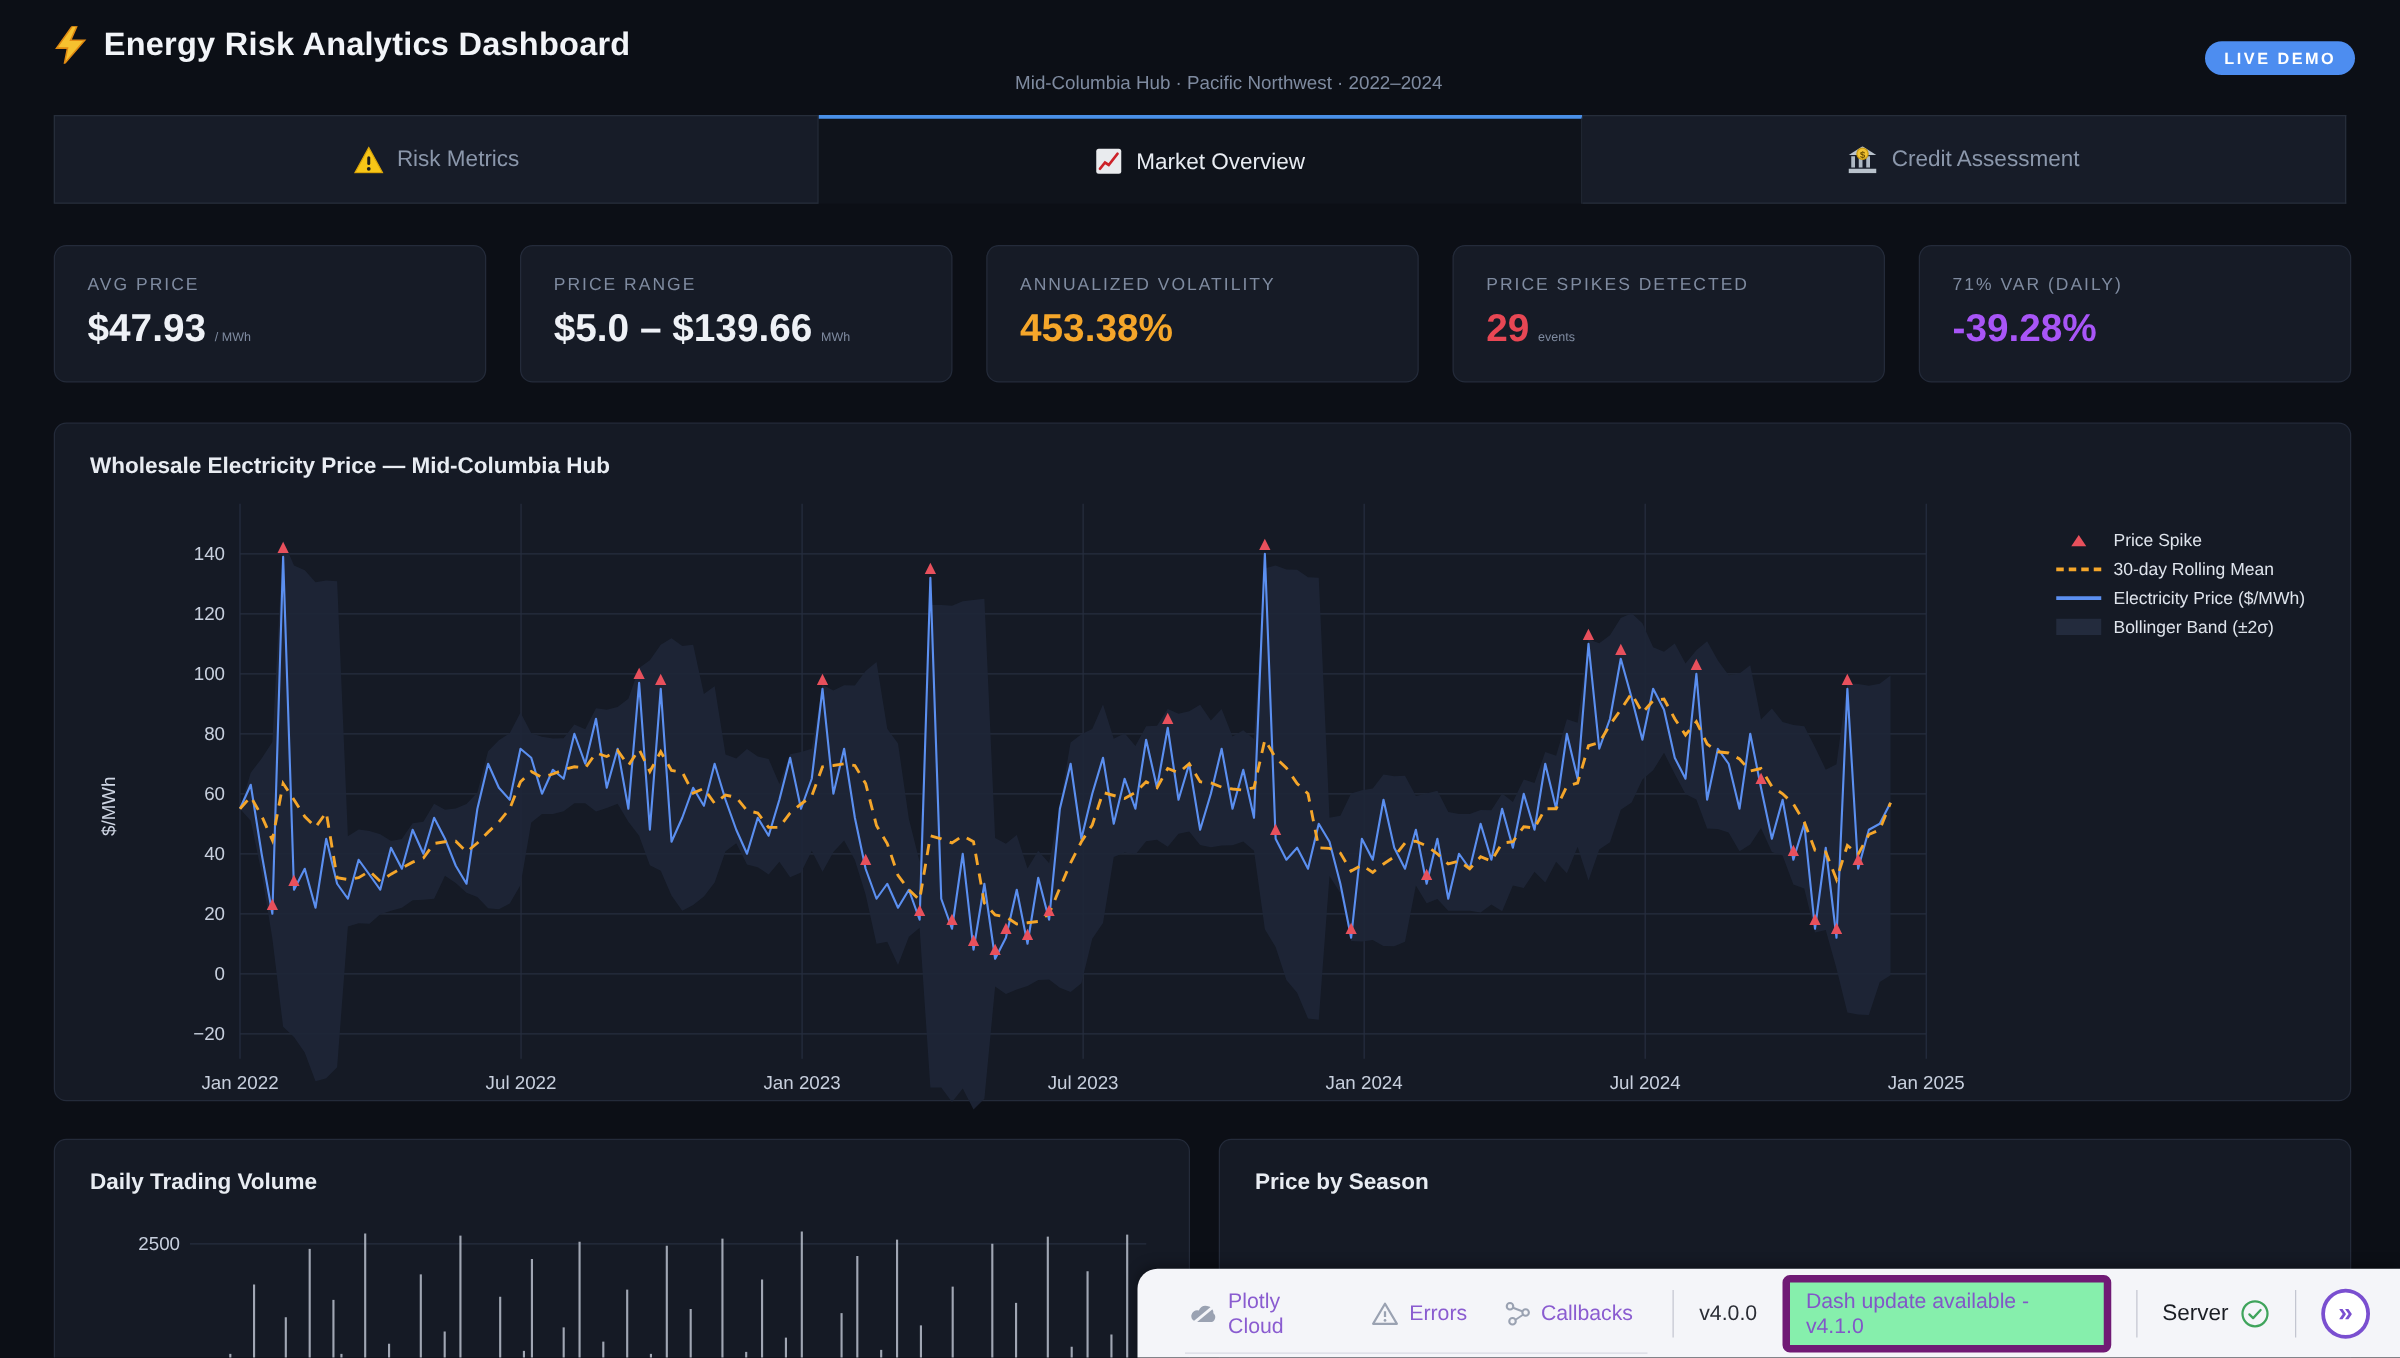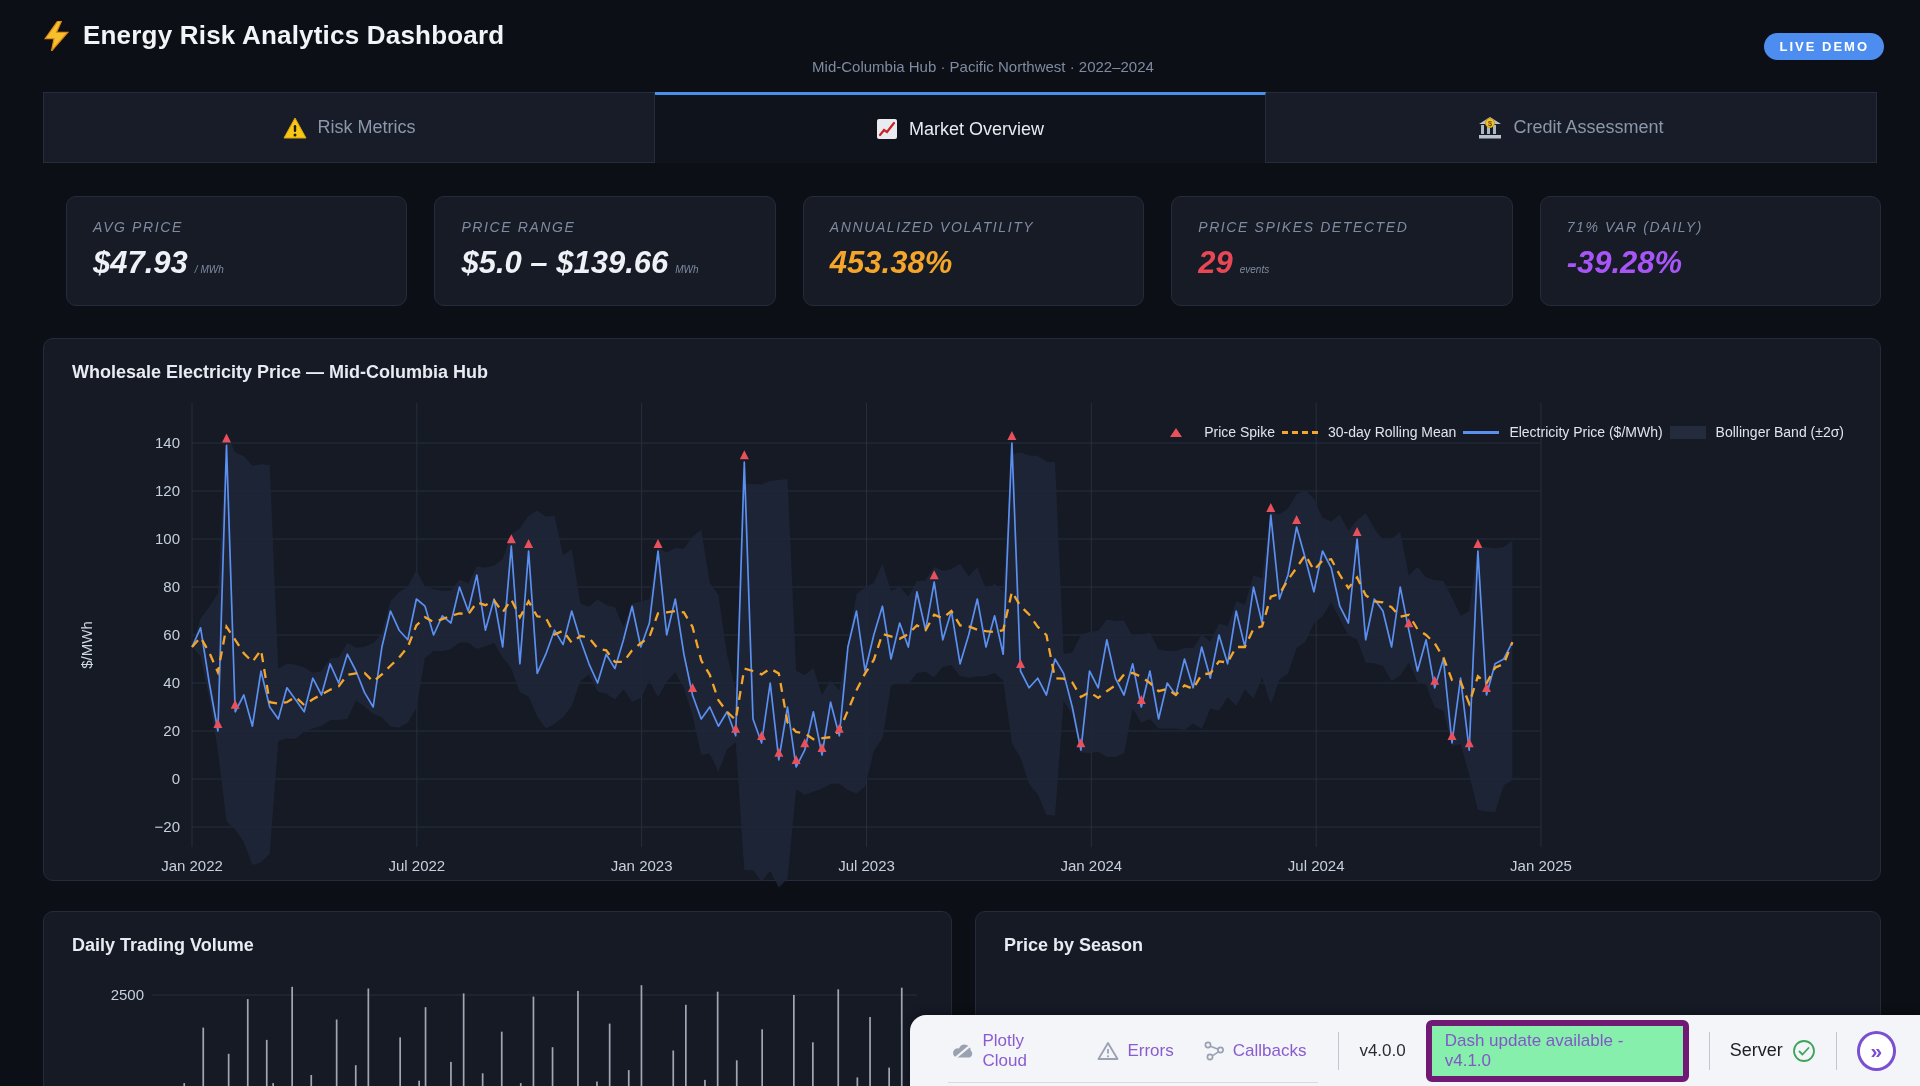--- a/index.html
+++ b/index.html
@@ -25,21 +25,21 @@
     flex:1; height:71px; display:flex; align-items:center; justify-content:center;
     gap:11px; background:#171c28; border:1px solid #262d3a; border-left:none;
     font-size:18px; color:#8b97ab; cursor:pointer;
   }
   .tab:first-child { border-left:1px solid #262d3a; }
   .tab.active {
     background:#0f131b; color:#e8ecf2;
     border-top:3px solid #4a90e8; border-bottom:none;
   }
   
-  .kpi-row { display:flex; gap:27px; margin:33px 39px 0 66px;font-style:italic; }
+  .kpi-row { display:flex; gap:27px; margin:33px 39px 0 43px; }
   .kpi {
     flex:1; background:#161b26; border:1px solid #242b3a; border-radius:10px;
     padding:22px 26px; height:110px;
   }
   .kpi-label { font-size:14px; letter-spacing:1.6px; color:#7f8ba0; }
   .kpi-value { margin-top:10px; font-size:31px; font-weight:bold; }
   .kpi-unit { font-size:10px; font-weight:normal; color:#7f8ba0; margin-left:7px; }
   
   .panel {
     background:#151a25; border:1px solid #242b3a; border-radius:10px;
@@ -50,21 +50,21 @@
   .bottom-row { display:flex; gap:23px; margin:30px 39px 0 43px; }
   .bottom-panel {
     flex:1; background:#151a25; border:1px solid #242b3a; border-radius:10px;
     padding:23px 28px; height:420px; position:relative; margin:0;
   }
   svg.chart { display:block; margin-top:12px; }
   .grid { stroke:#262e3f; stroke-width:1; }
   .tick { fill:#c7cfdd; font-size:15px; font-family:"Liberation Sans",sans-serif; }
   .axis-title { fill:#cfd6e4; font-size:15px; font-family:"Liberation Sans",sans-serif; }
   
-  .legend { position:absolute; top:85px; right:36px; display:flex; flex-direction:row; gap:7px; }
+  .legend { position:absolute; top:85px; right:36px; display:flex; flex-direction:column; gap:7px; }
   .legend-item { display:flex; align-items:center; gap:10px; font-size:14px; color:#dfe4ec; cursor:pointer; }
   .sw { width:36px; display:flex; align-items:center; justify-content:center; }
   .sw-triangle { width:0; height:0; border-left:6px solid transparent; border-right:6px solid transparent; border-bottom:9px solid #e8505c; }
   .sw-dashed { width:36px; border-top:3px dashed #f5a62a; }
   .sw-line { width:36px; border-top:3px solid #5b8ff0; }
   .sw-band { width:36px; height:13px; background:#232b3d; }
   
   .debug-bar {
     position:fixed; right:0; bottom:0; width:1010px; height:71px;
     background:#f4f5f9; border-top-left-radius:16px;

